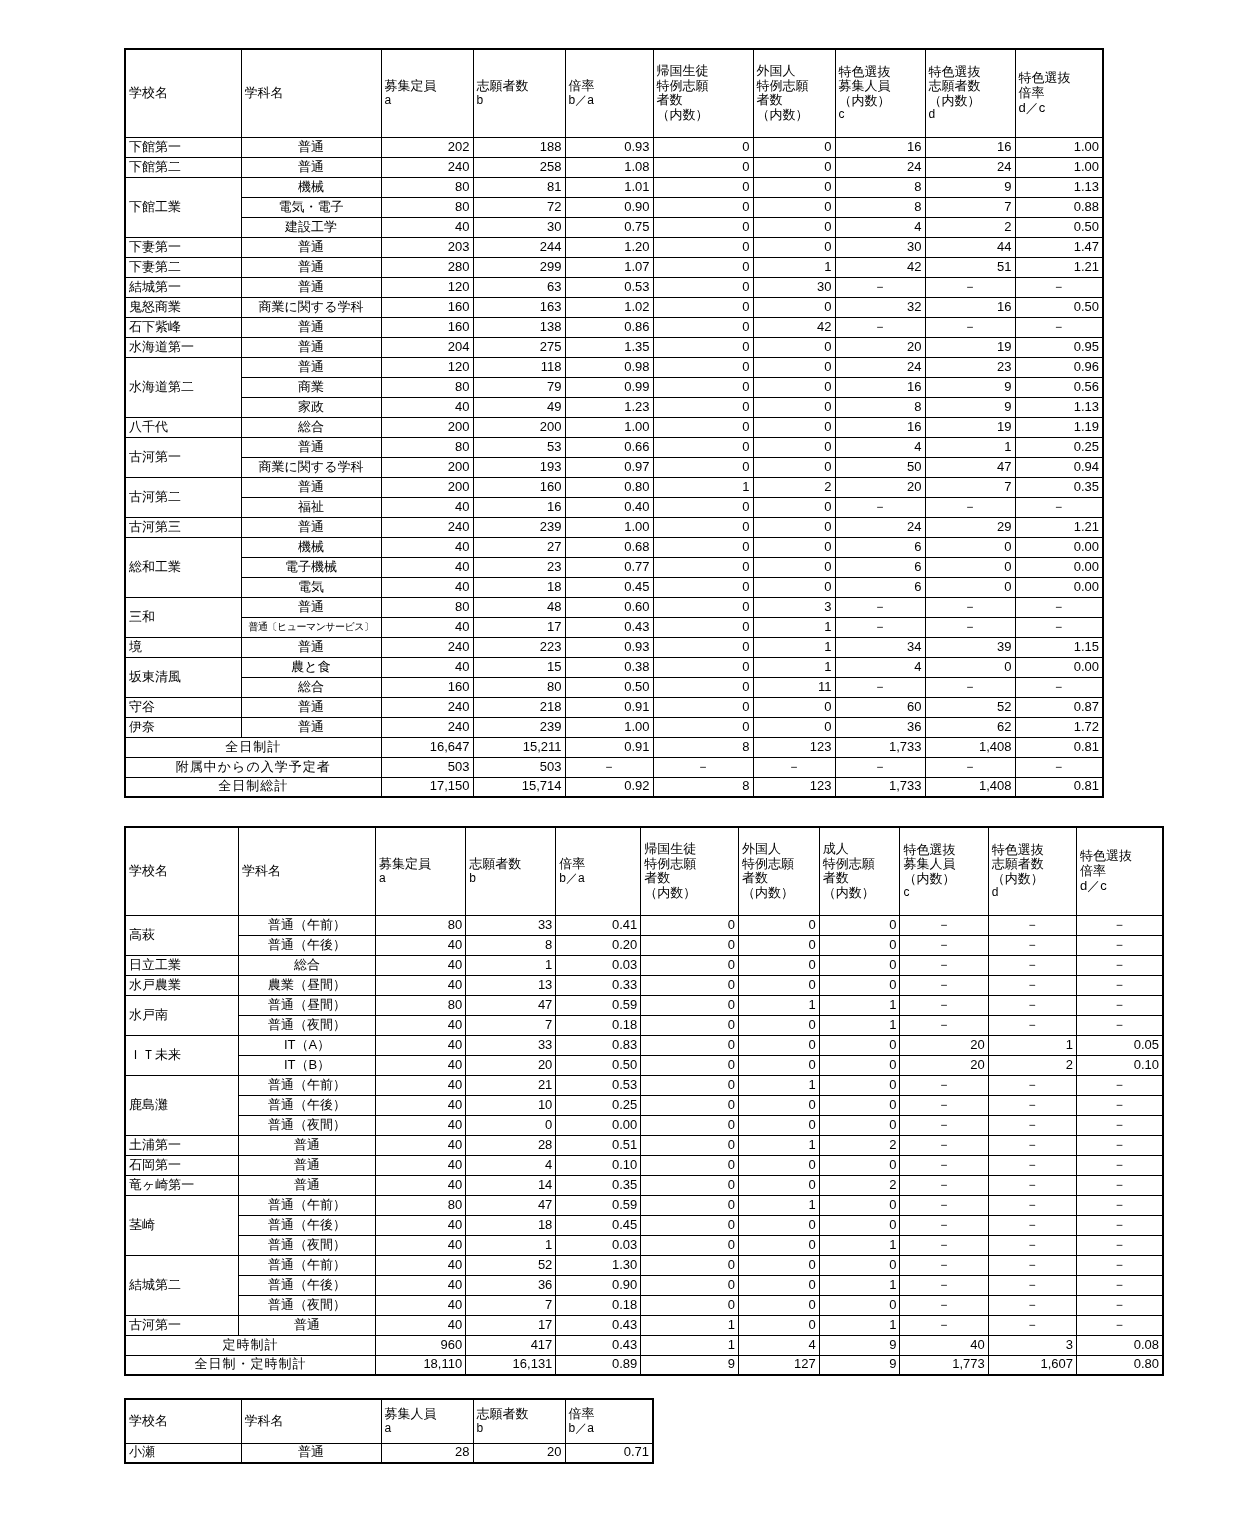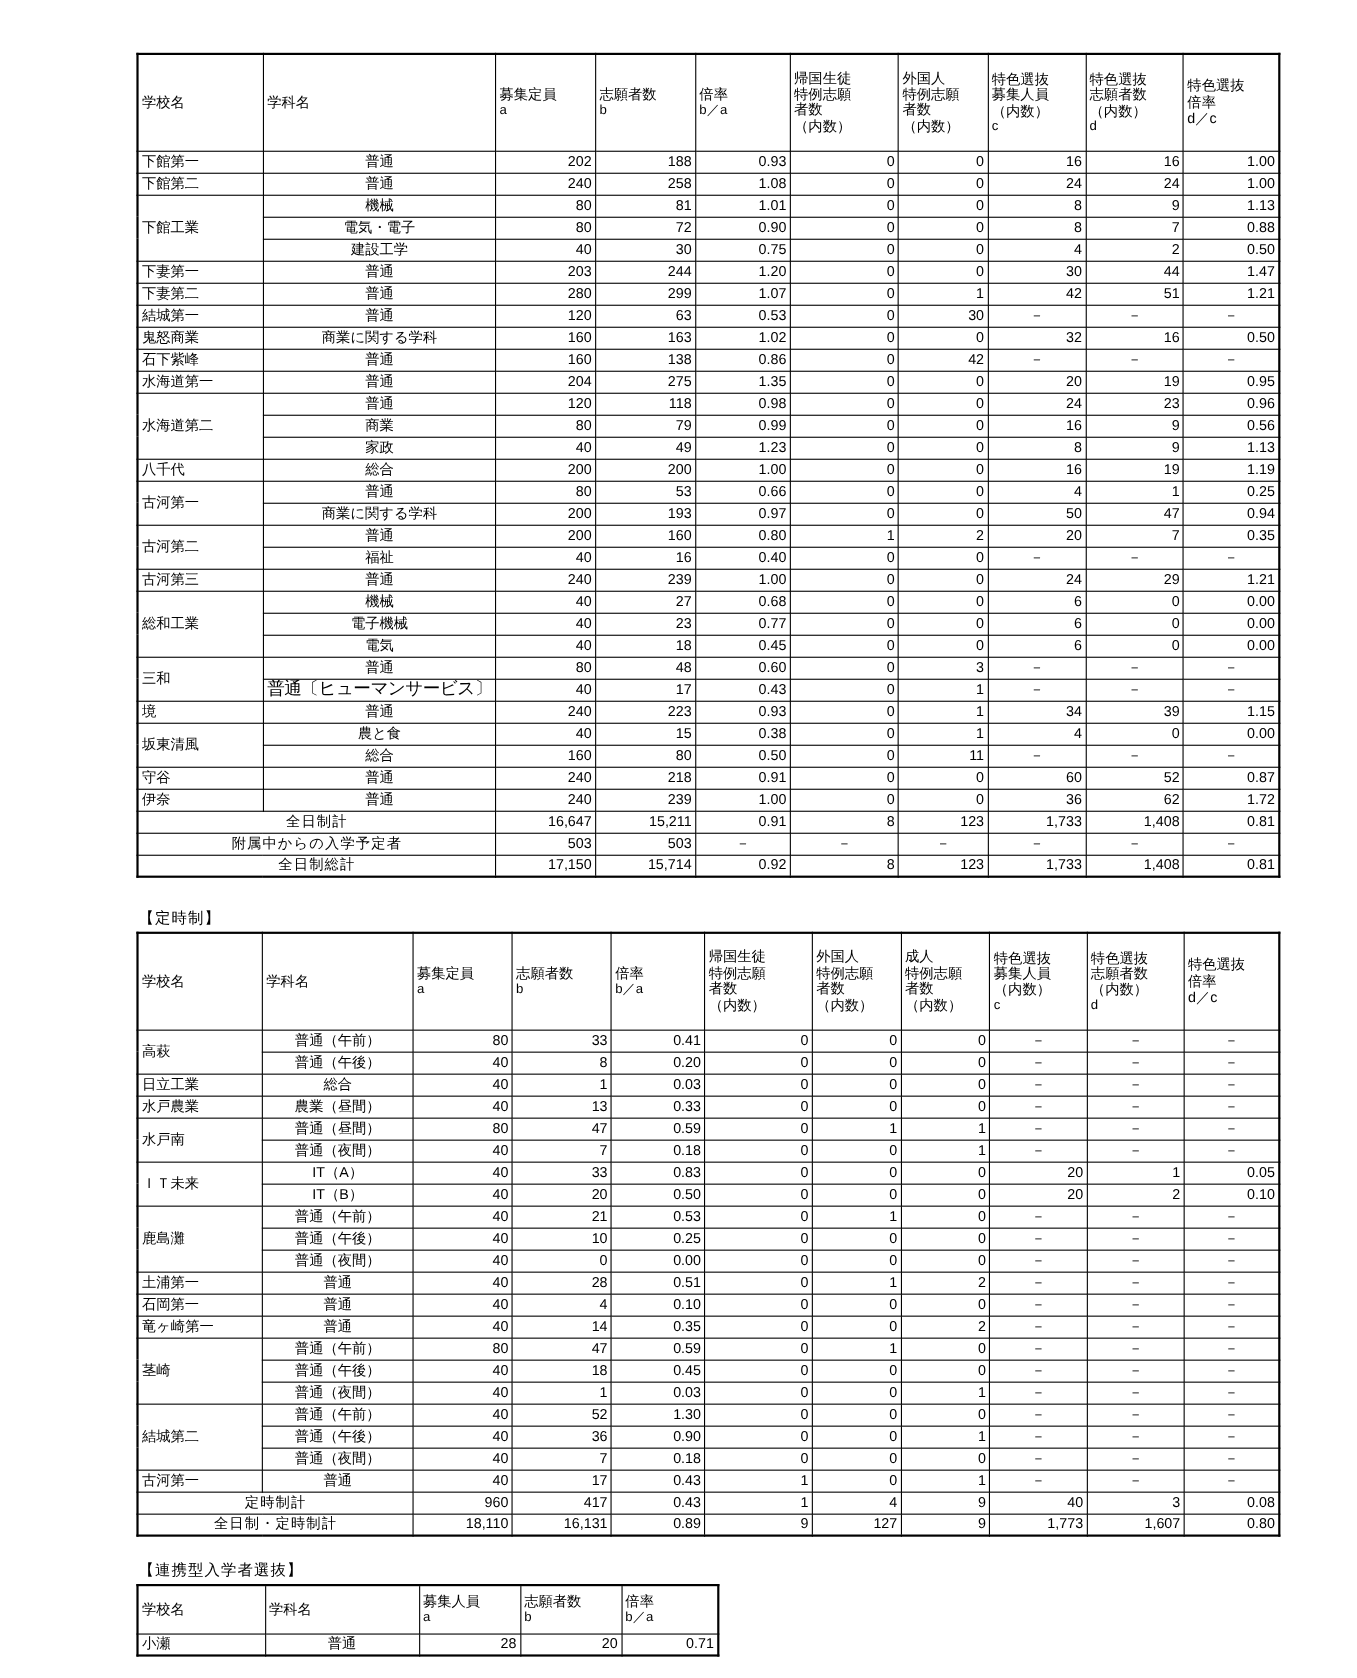--- a/index.html
+++ b/index.html
@@ -43,21 +43,21 @@
     font-size: 13px;
     line-height: 1.2;
     padding: 3px 1px;
   }
   .hdr .sub {
     font-size: 12px;
   }
   .r { text-align: right; padding-right: 5px; }
   .l { text-align: center; padding-left: 4px; }
   .school { text-align: left; padding-left: 4px; vertical-align: middle; }
-  .small-dept { font-size: 16px; letter-spacing: -0.5px; }
+  .small-dept { font-size: 10px; letter-spacing: -0.5px; }
   .rowh { height: 20px; }
   .total td { font-weight: normal; }
   .total .label { text-align: center; letter-spacing: 1px; }
   .section-title {
     font-size: 14px;
     margin: 0 0 3px 2px;
     letter-spacing: 1px;
   }
   .gap1 { height: 28px; }
   .gap2 { height: 22px; }
@@ -527,21 +527,20 @@
           <td class="r">123</td>
           <td class="r">1,733</td>
           <td class="r">1,408</td>
           <td class="r">0.81</td>
         </tr>
       </tbody>
   </table>
 
   <div class="gap1"></div>
 
-  <div class="section-title">【定時制】</div>
   <table class="grid" id="table-parttime">
     <colgroup>
       <col class="c-school">
         <col class="c-dept">
         <col class="c-cap">
         <col class="c-app">
         <col class="c-rate">
       <col class="c-ret">
         <col class="c-for">
         <col class="c-adult">
@@ -891,21 +890,20 @@
           <td class="r">9</td>
           <td class="r">1,773</td>
           <td class="r">1,607</td>
           <td class="r">0.80</td>
         </tr>
       </tbody>
   </table>
 
   <div class="gap2"></div>
 
-  <div class="section-title">【連携型入学者選抜】</div>
   <table class="grid t3" id="table-renkei">
     <colgroup>
       <col class="c-school">
         <col class="c-dept">
         <col class="c-cap">
         <col class="c-app">
         <col class="c-rate">
     </colgroup>
     <tbody>
       <tr class="hdr" style="height:44px">

